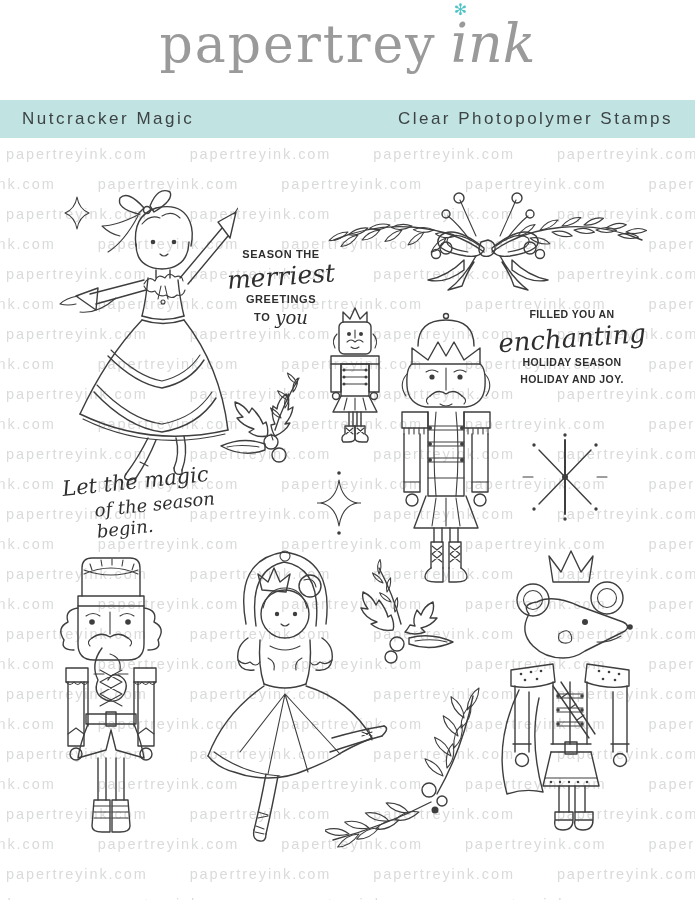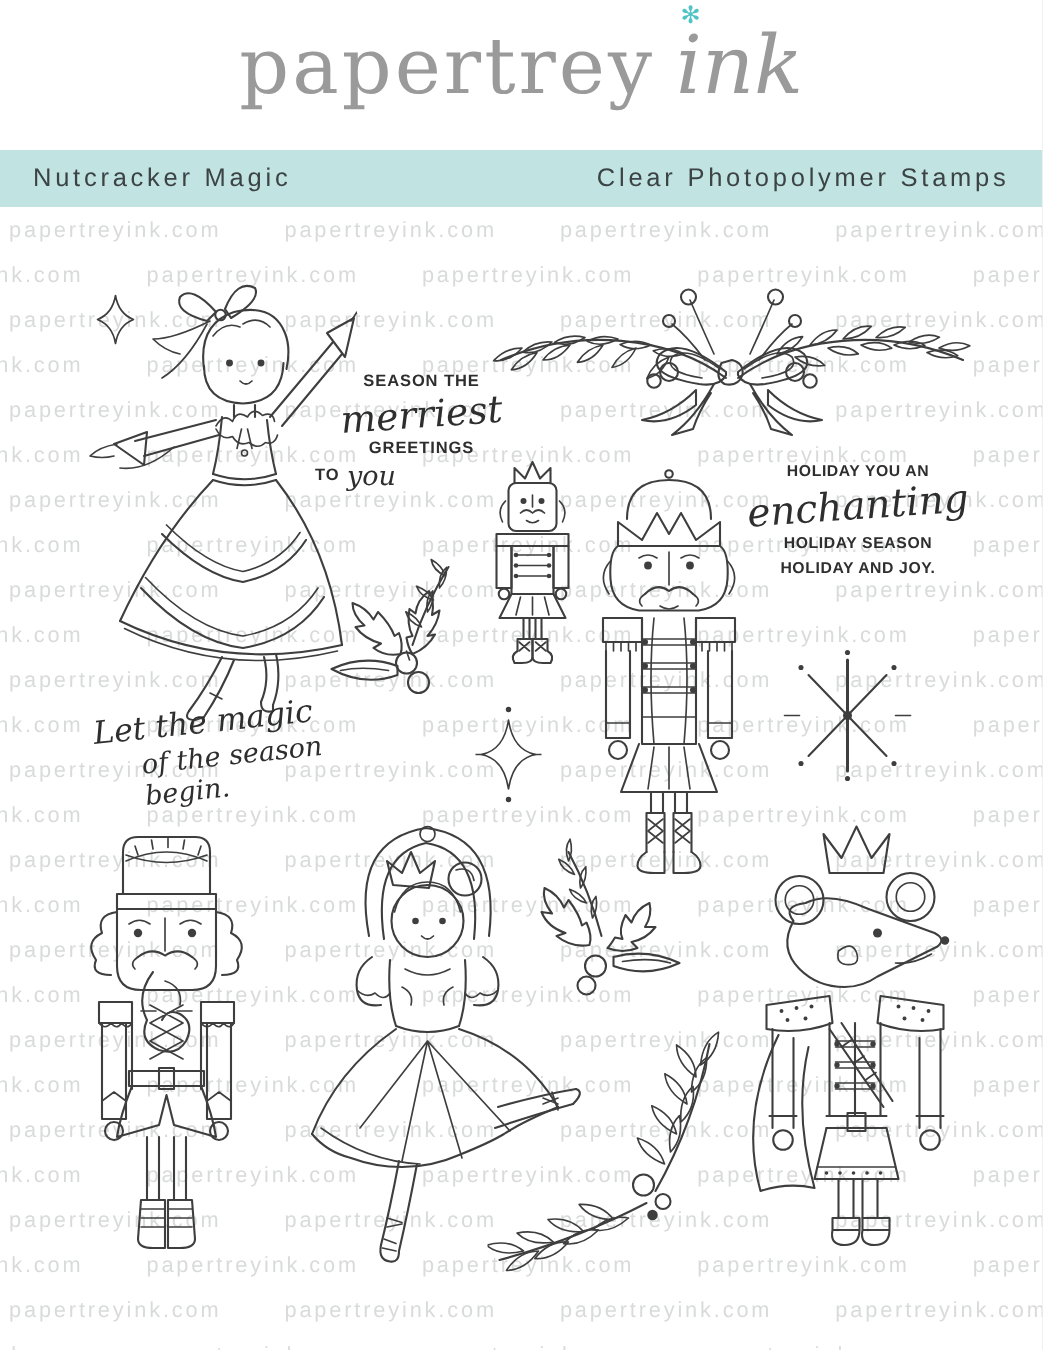--- a/index.html
+++ b/index.html
@@ -29,21 +29,21 @@
   .ln{fill:none;stroke:var(--ink);stroke-width:1.4;stroke-linecap:round;stroke-linejoin:round;}
   .ln2{fill:none;stroke:var(--ink);stroke-width:1.1;stroke-linecap:round;stroke-linejoin:round;}
   .fl{fill:var(--ink);stroke:none;}
   
   .sent{position:absolute;color:var(--sent);text-align:center;z-index:2;}
   .caps{font-weight:bold;font-size:11px;letter-spacing:0.6px;line-height:1.5;}
   .caps-sm{font-weight:bold;font-size:10.5px;letter-spacing:0.4px;line-height:1.6;}
   .script{font-family:"DejaVu Serif",serif;font-style:italic;}
   .s1-script{font-size:25px;line-height:1;display:block;transform:rotate(-4deg);margin:1px 0 2px;}
   .s2-script{font-size:26px;line-height:1;display:block;transform:rotate(-4deg);margin:2px 0 3px;}
-  .s4row{display:flex;align-items:center;justify-content:flex-start;gap:5px;}
+  .s4row{display:flex;align-items:center;justify-content:center;gap:5px;}
   .s4row .script{font-size:18px;}
   .sent-magic{transform:rotate(-6deg);text-align:left;}
   .sent-magic .l1{font-size:21px;}
   .sent-magic .l2{font-size:18px;margin-left:30px;margin-top:2px;}
 </style>
 </head>
 <body>
 
 <div class="sheet">
 
@@ -405,21 +405,21 @@
       <path class="ln" d="M33,232 H45 V258 M33,232 V258"></path>
       <path class="ln2" d="M34,236 L44,244 M44,236 L34,244 M34,244 L44,252 M44,244 L34,252"></path>
       <path class="ln" d="M33,258 Q27,262 27,267 Q27,272 38,272 H45 V258"></path>
       <path class="ln" d="M51,232 H63 V258 M51,232 V258"></path>
       <path class="ln2" d="M52,236 L62,244 M62,236 L52,244 M52,244 L62,252 M62,244 L52,252"></path>
       <path class="ln" d="M63,258 Q69,262 69,267 Q69,272 58,272 H51 V258"></path>
     </svg>
   </div>
 
   <div class="sent" style="left:492px;top:306px;width:160px">
-    <div class="caps-sm">HOLIDAY YOU AN</div>
+    <div class="caps-sm">FILLED YOU AN</div>
     <span class="script s2-script">enchanting</span>
     <div class="caps-sm">HOLIDAY SEASON</div>
     <div class="caps-sm">HOLIDAY AND JOY.</div>
   </div>
 
   <div class="art" style="left:211px;top:370px;width:106px;height:100px">
     <svg viewBox="0 0 106 100">
       <defs>
           <path id="lvh" d="M0,0 Q7,-6 14,-4 Q7,1 0,0 Z"></path>
         </defs>

